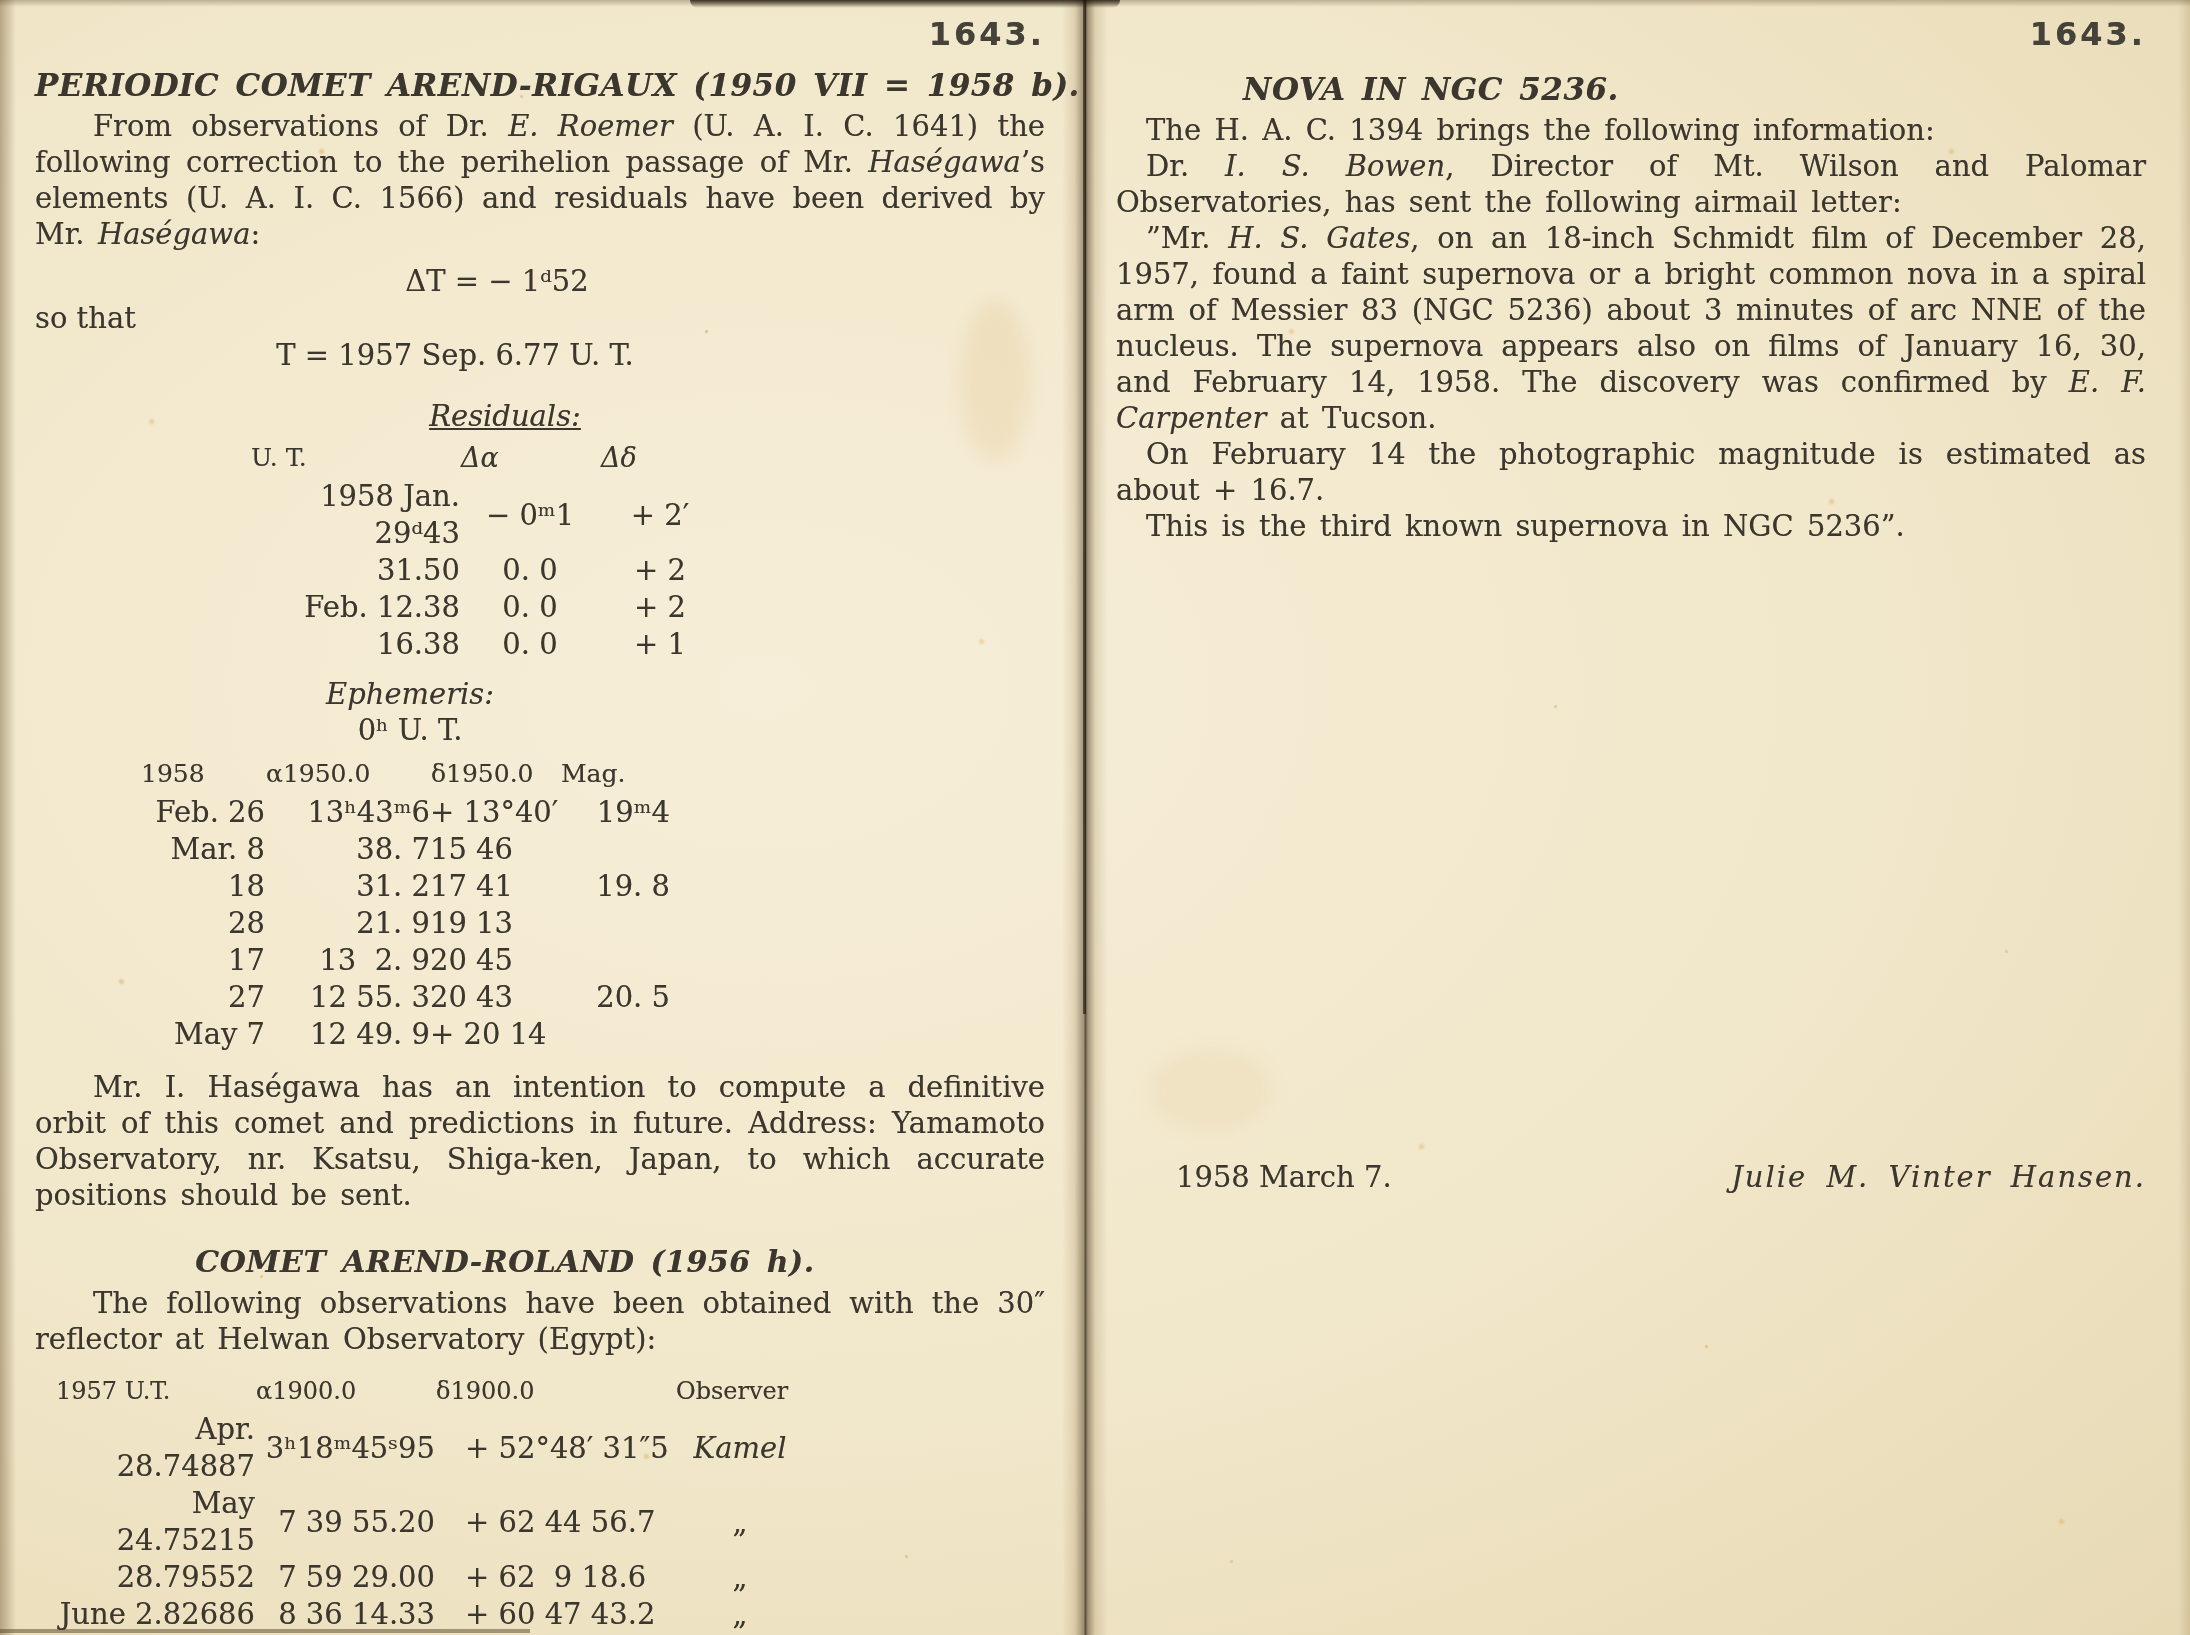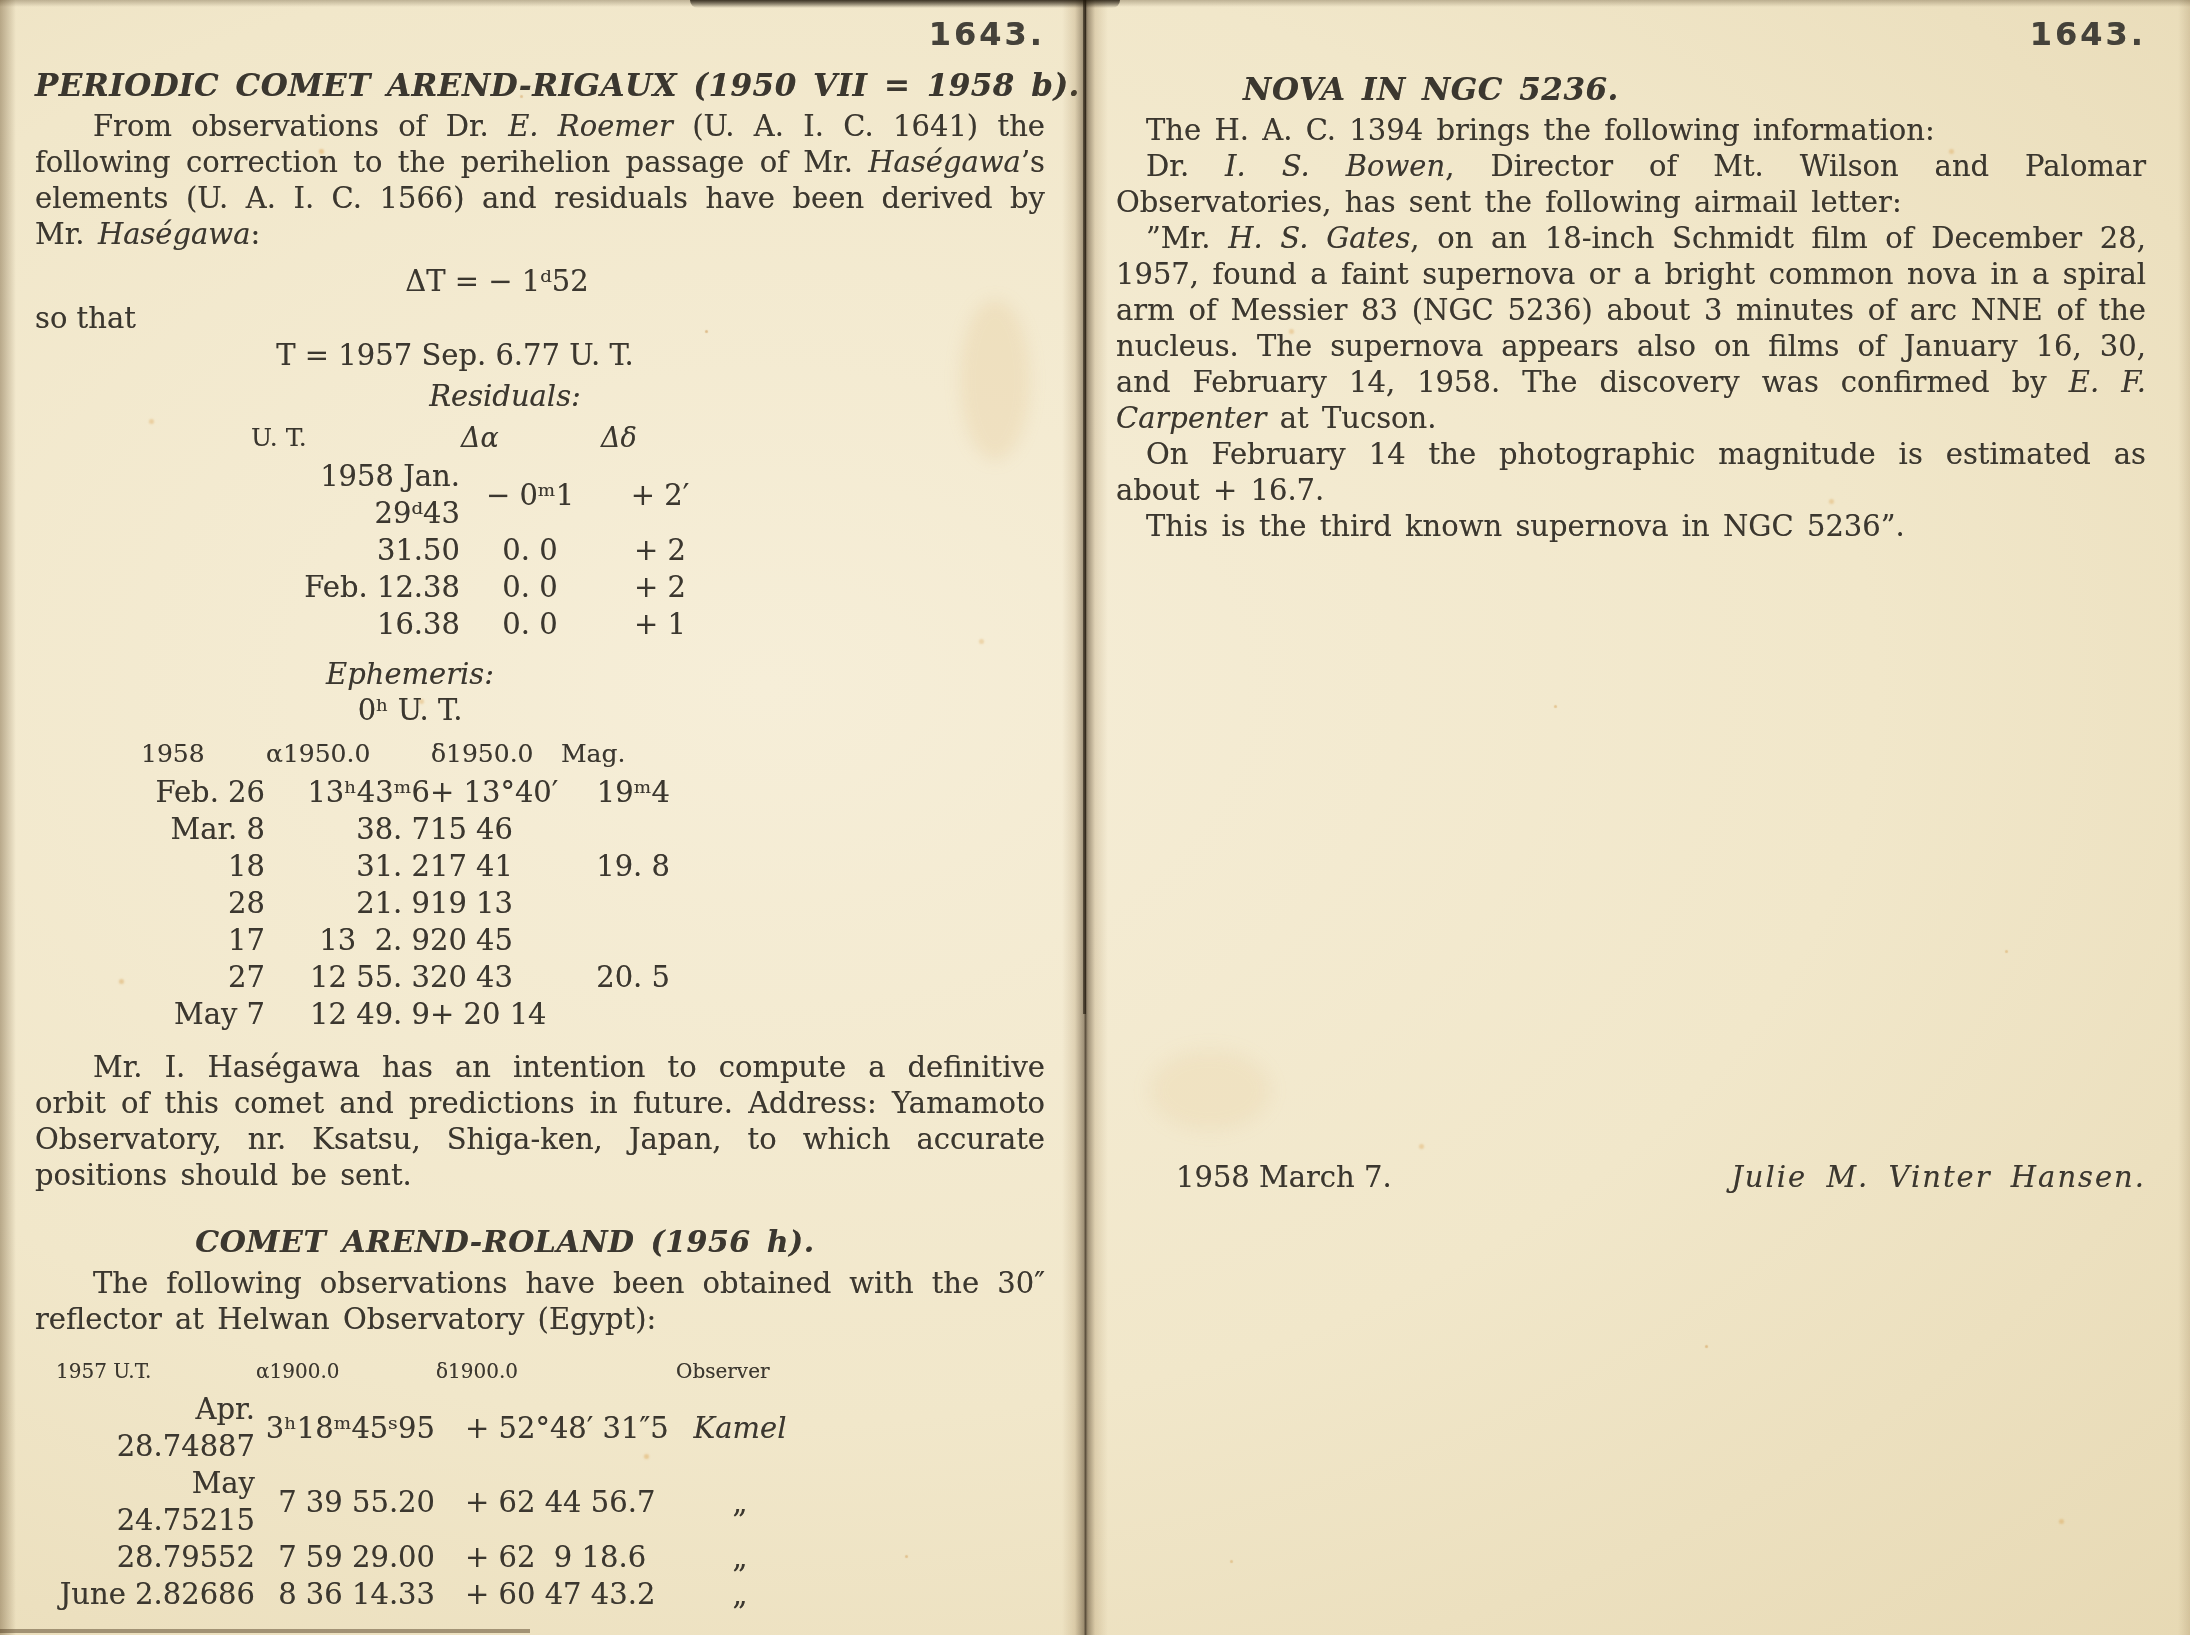--- a/index.html
+++ b/index.html
@@ -51,39 +51,39 @@
     text-align:center;letter-spacing:.5px;word-spacing:5px;line-height:42px;white-space:nowrap;}
   p{margin:0;text-align:justify;line-height:36px;font-size:29px;word-spacing:.14em;}
   .indent-l{text-indent:58px;}
   .indent-r{text-indent:30px;}
   .it{font-style:italic;margin-top:18px;}
   .formula{font-size:29px;line-height:38px;text-align:center;}
   .f-dt{margin-top:10px;transform:translateX(-43px);}
   .f-t{transform:translateX(-85px);}
   .plain-line{font-size:29px;line-height:36px;}
   .sect-heading{font-size:29px;font-style:italic;text-align:center;line-height:36px;}
-  .h-resid{margin-top:4px;transform:translateX(-35px);}
+  .h-resid{margin-top:24px;transform:translateX(-35px);text-decoration:underline;}
   .h-eph{margin-top:13px;transform:translateX(-130px);}
   .h-eph-sub{font-style:normal;transform:translateX(-130px);}
 
   table{border-collapse:collapse;font-size:29px;}
   th{font-weight:400;font-size:25px;text-align:left;line-height:38px;vertical-align:bottom;}
   td{line-height:37px;padding:0;}
   .residuals-table{margin:4px 0 0 215px;}
   .residuals-table td:nth-child(1){width:210px;text-align:right;}
   .residuals-table td:nth-child(2){width:140px;text-align:center;}
   .residuals-table td:nth-child(3){width:120px;text-align:center;}
   .residuals-table th:nth-child(2),.residuals-table th:nth-child(3){font-style:italic;font-size:27px;}
   .eph-table{margin:6px 0 0 105px;}
   .eph-table td:nth-child(1){width:125px;text-align:right;}
   .eph-table td:nth-child(2){width:165px;text-align:right;}
   .eph-table td:nth-child(3){width:130px;}
   .eph-table td:nth-child(4){width:110px;text-align:right;}
   .obs-table{margin:14px 0 0 20px;}
-  .obs-table th{font-size:20px;}
+  .obs-table th{font-size:24px;}
   .obs-table td:nth-child(1){width:200px;text-align:right;}
   .obs-table td:nth-child(2){width:180px;text-align:right;}
   .obs-table td:nth-child(3){width:210px;text-align:left;padding-left:30px;}
   .obs-table td:nth-child(4){width:130px;text-align:center;}
   .mt16{margin-top:16px;}
   .h2-title{margin-top:28px;transform:translateX(-35px);font-size:30px;}
 
   .page-right .article-title{transform:translateX(-200px);margin-top:12px;}
   .footer{position:absolute;left:68px;right:44px;bottom:42px;display:flex;
     justify-content:space-between;align-items:baseline;}

